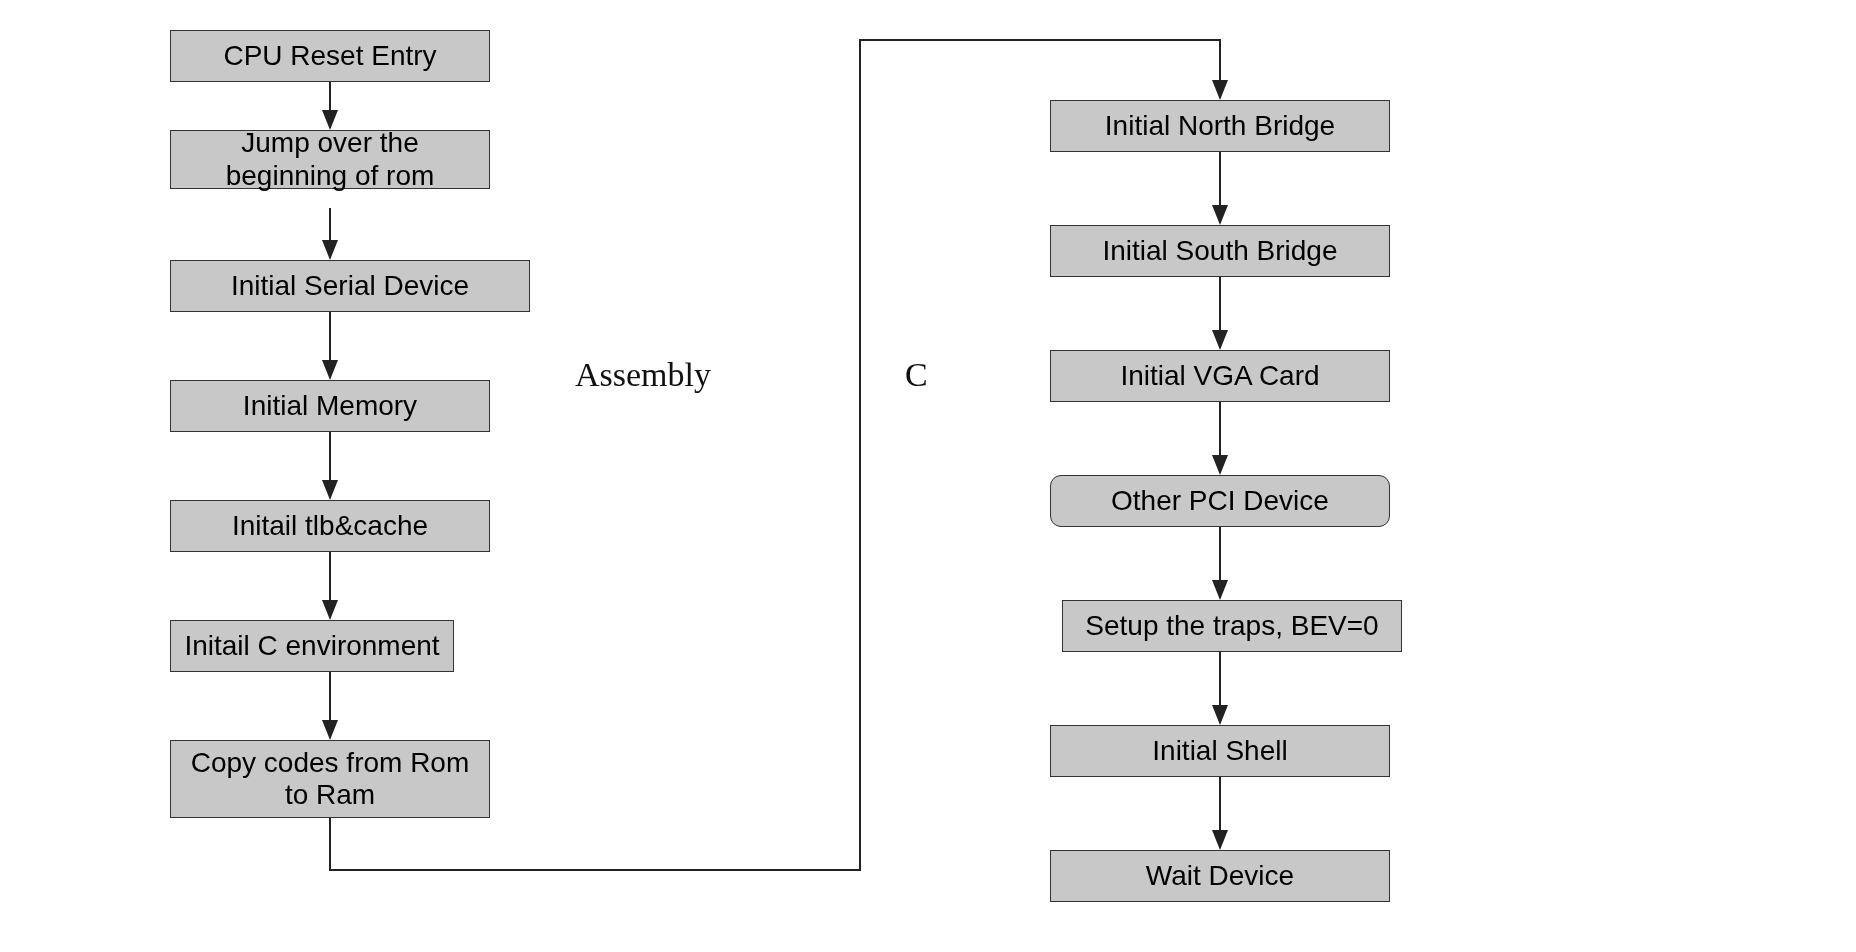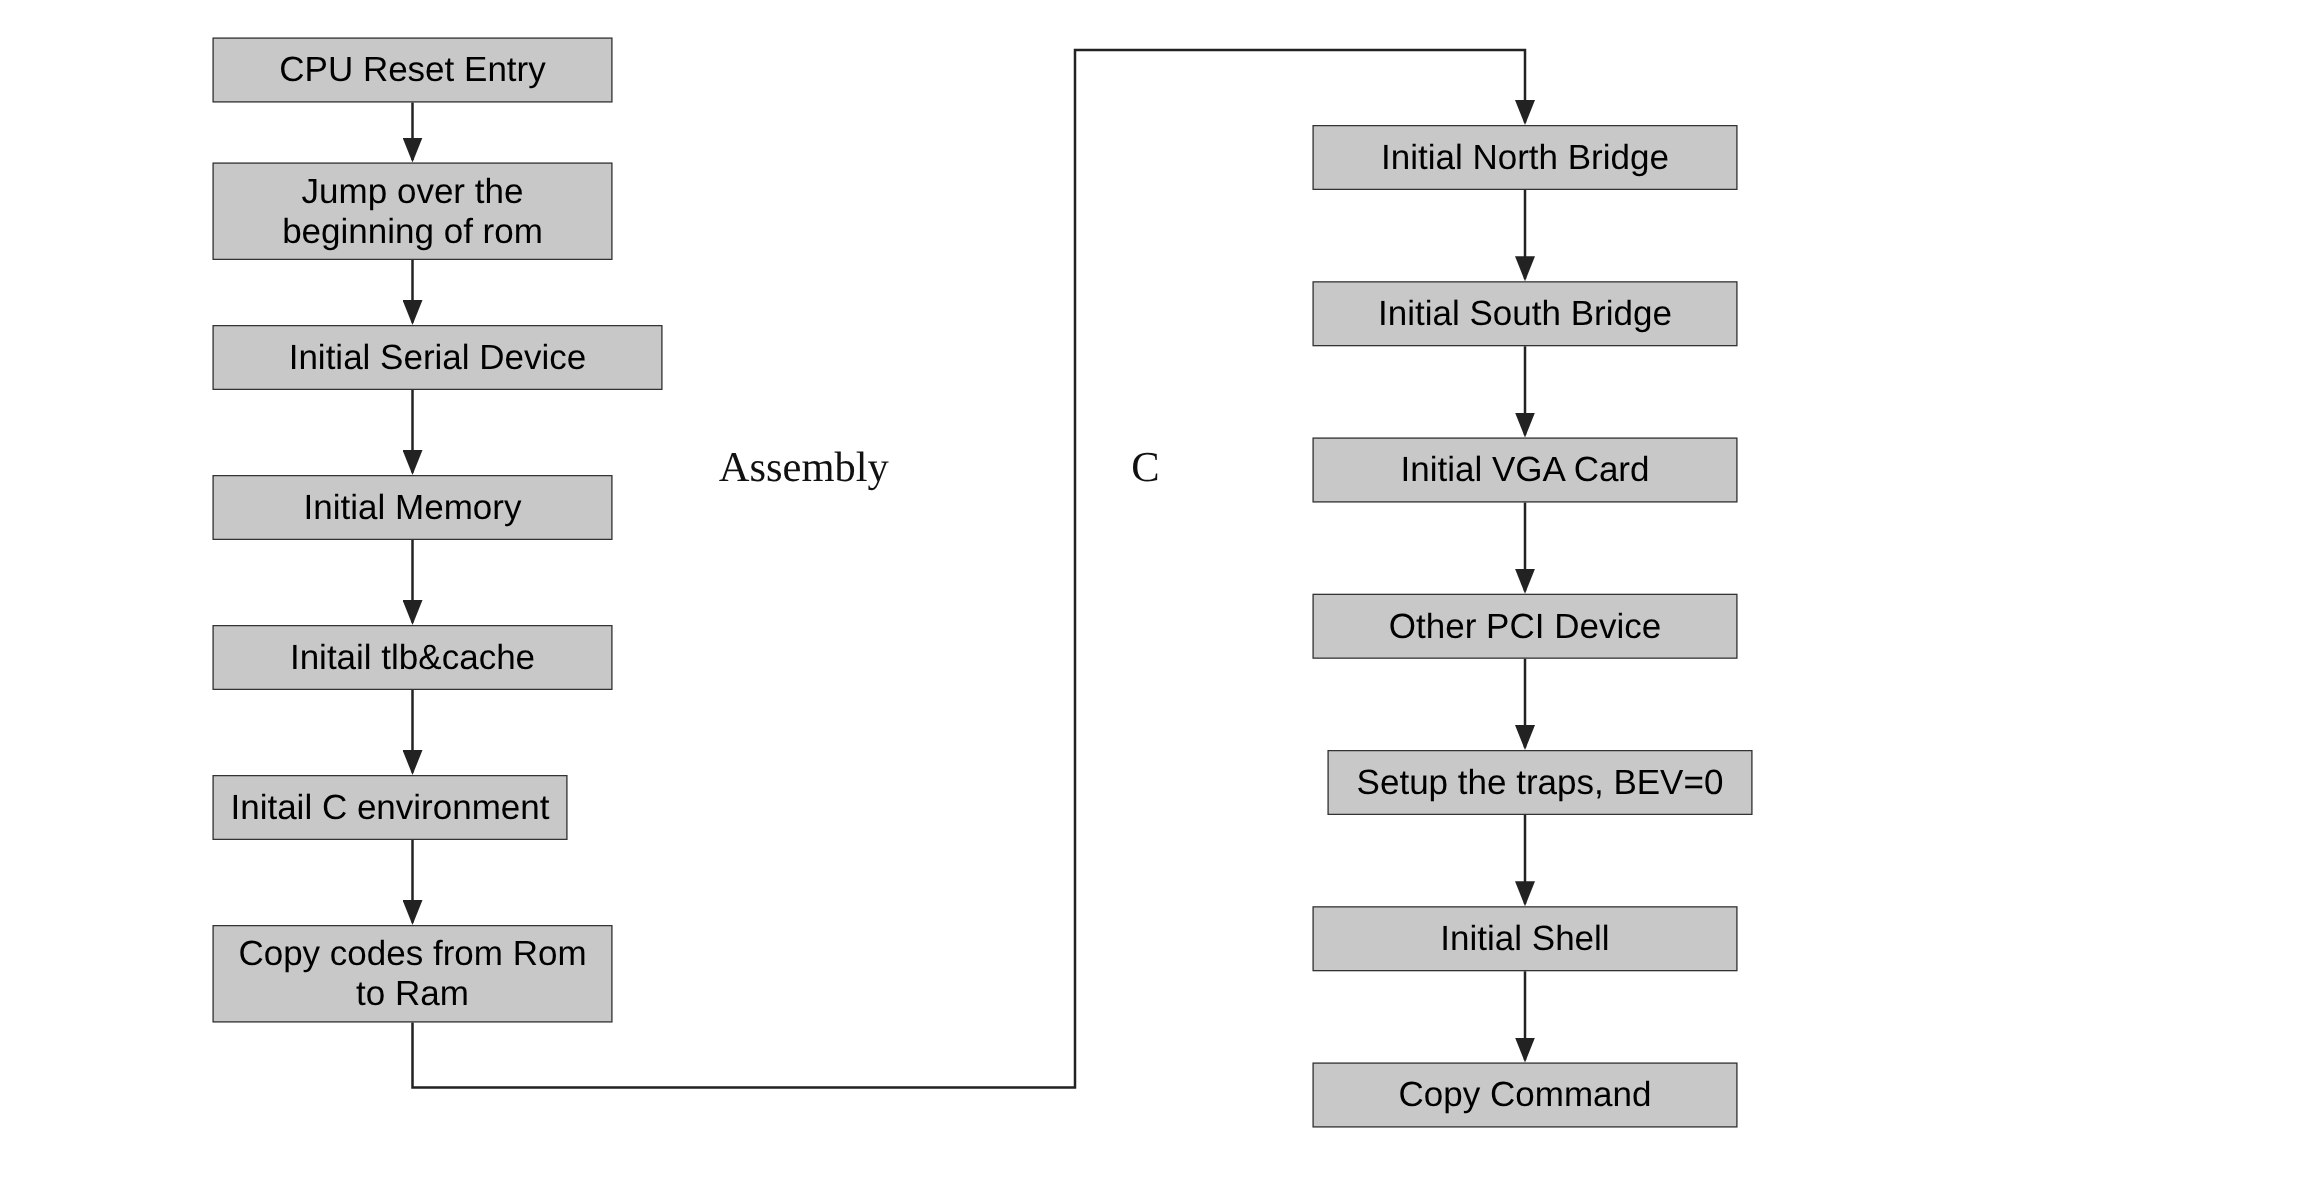--- a/index.html
+++ b/index.html
@@ -37,21 +37,21 @@
       height: 952px;
       pointer-events: none;
     }
   </style>
 </head>
 <body>
 
 <div class="flow-box" style="left:170px; top:30px; width:320px; height:52px;">
   <span>CPU Reset Entry</span>
 </div>
-<div class="flow-box" style="left:170px; top:130px; width:320px; height:78px;">
+<div class="flow-box" style="left:170px; top:130px; width:320px; height:59px;">
   <span>Jump over the beginning of rom</span>
 </div>
 <div class="flow-box" style="left:170px; top:260px; width:360px; height:52px;">
   <span>Initial Serial Device</span>
 </div>
 <div class="flow-box" style="left:170px; top:380px; width:320px; height:52px;">
   <span>Initial Memory</span>
 </div>
 <div class="flow-box" style="left:170px; top:500px; width:320px; height:52px;">
   <span>Initail tlb&amp;cache</span>
@@ -68,31 +68,31 @@
 
 <div class="flow-box" style="left:1050px; top:100px; width:340px; height:52px;">
   <span>Initial North Bridge</span>
 </div>
 <div class="flow-box" style="left:1050px; top:225px; width:340px; height:52px;">
   <span>Initial South Bridge</span>
 </div>
 <div class="flow-box" style="left:1050px; top:350px; width:340px; height:52px;">
   <span>Initial VGA Card</span>
 </div>
-<div class="flow-box" style="left:1050px; top:475px; width:340px; height:52px;">
+<div class="flow-box" style="left:1050px; top:475px; width:340px; height:52px;border-radius:11px;">
   <span>Other PCI Device</span>
 </div>
 <div class="flow-box" style="left:1050px; top:600px; width:340px; height:52px;margin-left:12px;">
   <span>Setup the traps, BEV=0</span>
 </div>
 <div class="flow-box" style="left:1050px; top:725px; width:340px; height:52px;">
   <span>Initial Shell</span>
 </div>
 <div class="flow-box" style="left:1050px; top:850px; width:340px; height:52px;">
-  <span>Copy  Command</span>
+  <span>Wait  Device</span>
 </div>
 
 <svg class="connectors">
   <defs>
     <marker id="arrowhead" markerWidth="10" markerHeight="8" refX="9" refY="4" orient="auto">
       <polygon points="0 0, 10 4, 0 8" fill="#222"></polygon>
     </marker>
   </defs>
 
   <line x1="330" y1="82" x2="330" y2="128" stroke="#222" stroke-width="2" marker-end="url(#arrowhead)"></line>

